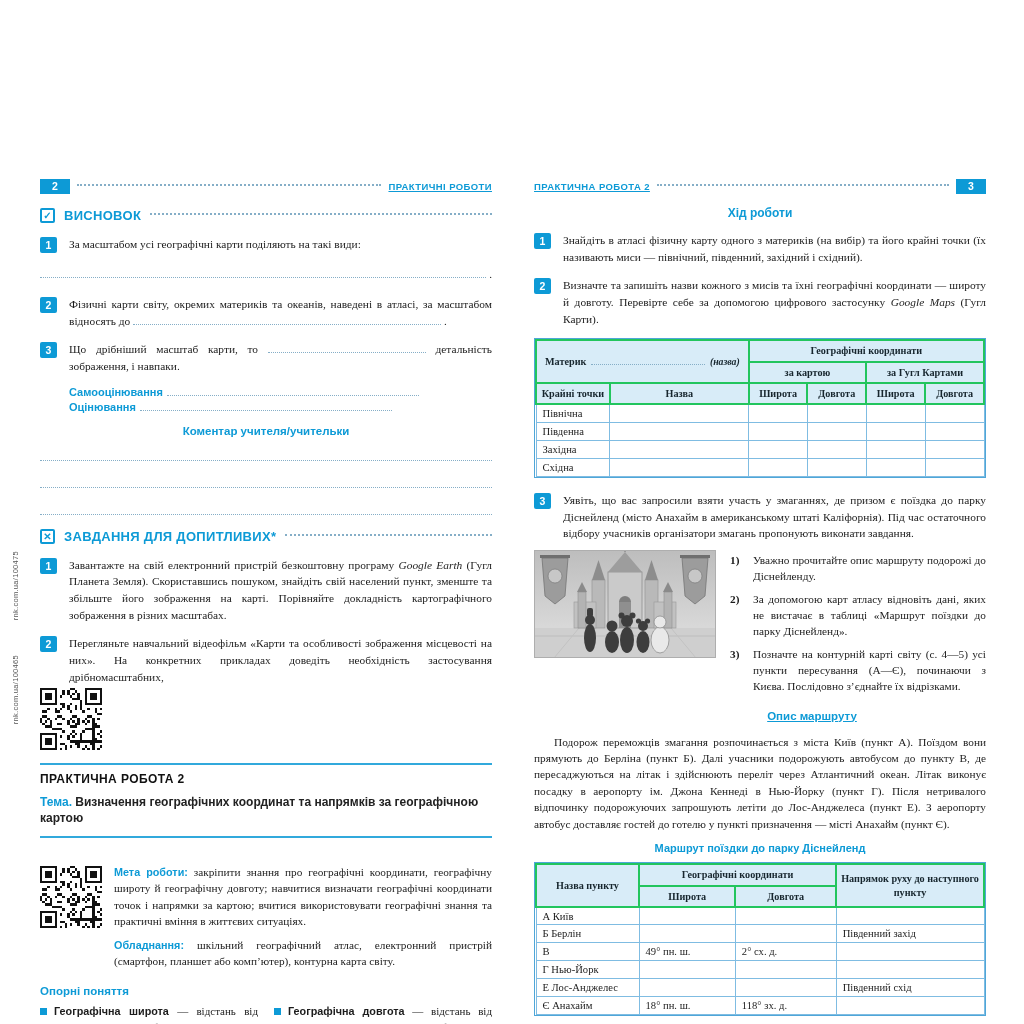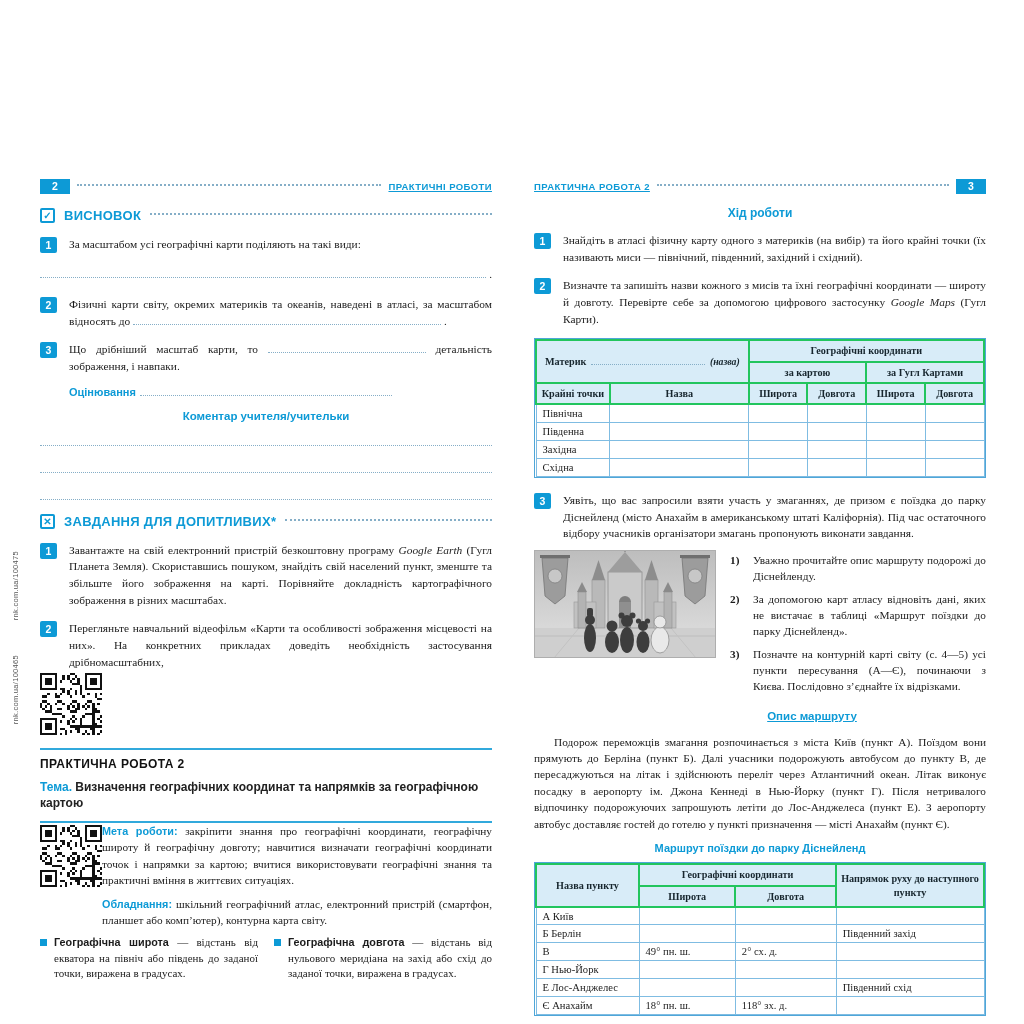--- a/index.html
+++ b/index.html
@@ -59,21 +59,21 @@
 
   
   .qr{width:62px;height:62px;display:block;}
   .qr-float{float:left;margin:2px 12px 2px -29px;}
 
   
   .rule-blue{height:2.5px;background:var(--blue);opacity:.85;}
   .pw-title{font:bold 12px "Liberation Sans",sans-serif;color:#111;letter-spacing:.4px;margin:7px 0 8px;}
   .pw-theme{font:bold 12px "Liberation Sans",sans-serif;color:#222;margin:0 0 9px;line-height:1.35;}
   .pw-theme .tlabel{color:var(--blue);font-weight:bold;}
-  .meta-row{display:flex;gap:0;margin-top:0;}
+  .meta-row{display:flex;gap:12px;margin-top:26px;}
   .meta-col{flex:1;}
   .meta-col p{font-size:11.3px;line-height:1.45;text-align:justify;margin-bottom:7px;}
   .blab{color:var(--blue);font:bold 10.8px "Liberation Sans",sans-serif;}
   .concepts-title{color:var(--blue);font:bold 11.5px "Liberation Sans",sans-serif;margin:9px 0 7px;}
   .concepts{display:grid;grid-template-columns:1fr 1fr;column-gap:16px;}
   .concept{display:flex;gap:7px;font-size:11px;line-height:1.42;text-align:justify;}
   .bullet{flex:0 0 7px;width:7px;height:7px;background:var(--blue);margin-top:4px;}
   .cterm{font:bold 10.8px "Liberation Sans",sans-serif;}
 
   
@@ -145,20 +145,24 @@
 
   <div class="item">
     <span class="numbox">3</span>
     <div class="ibody">
       <span>Що дрібніший масштаб карти, то</span>
       <span class="fill-dots" style="width:158px;"></span>
       <span>детальність зображення, і навпаки.</span>
     </div>
   </div>
 
+  <div class="assess-row">
+    <span class="assess-label">Самооцінювання</span>
+    <span class="assess-dots"></span>
+  </div>
   <div class="assess-row">
     <span class="assess-label">Оцінювання</span>
     <span class="assess-dots"></span>
   </div>
 
   <div class="center-blue">Коментар учителя/учительки</div>
 
   <div class="comment-lines">
     <div class="dotline"></div>
     <div class="dotline"></div>
@@ -520,20 +524,21 @@
         <span class="blab">Мета роботи:</span>
         <span>закріпити знання про географічні координати, географічну широту й географічну довготу; навчитися визначати географічні координати точок і напрямки за картою; вчитися використовувати географічні знання та практичні вміння в життєвих ситуаціях.</span>
       </p>
       <p>
         <span class="blab">Обладнання:</span>
         <span>шкільний географічний атлас, електронний пристрій (смартфон, планшет або комп’ютер), контурна карта світу.</span>
       </p>
     </div>
   </div>
 
+  <div class="concepts-title">Опорні поняття</div>
   <div class="concepts">
     <div class="concept">
       <span class="bullet"></span>
       <div>
         <span class="cterm">Географічна широта</span>
         <span>— відстань від екватора на північ або південь до заданої точки, виражена в градусах.</span>
       </div>
     </div>
     <div class="concept">
       <span class="bullet"></span>

